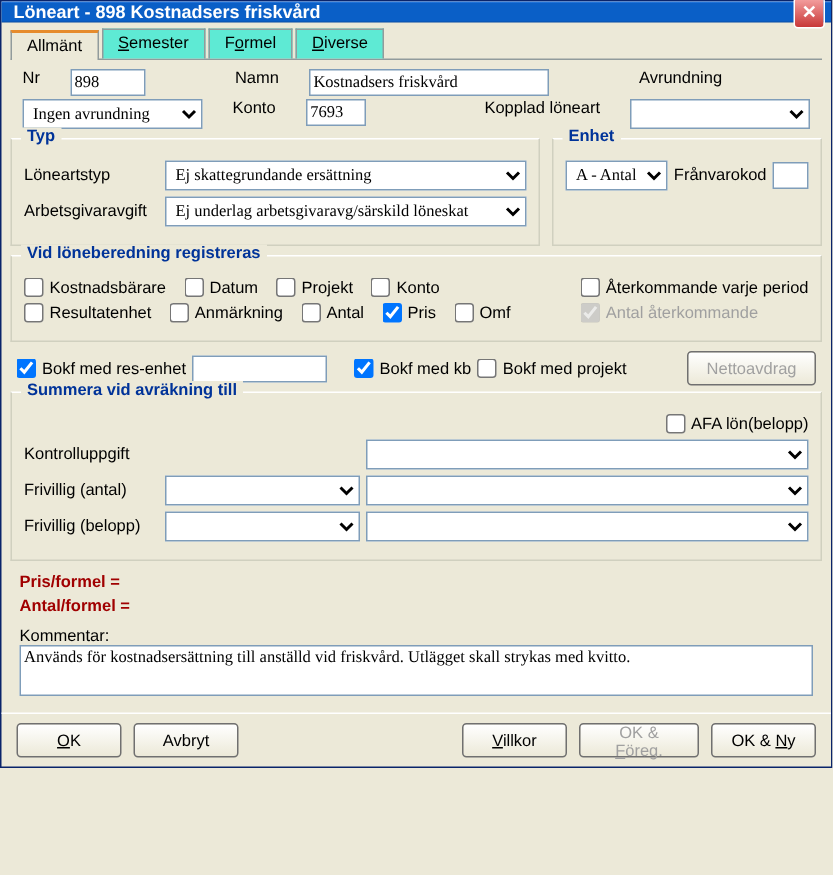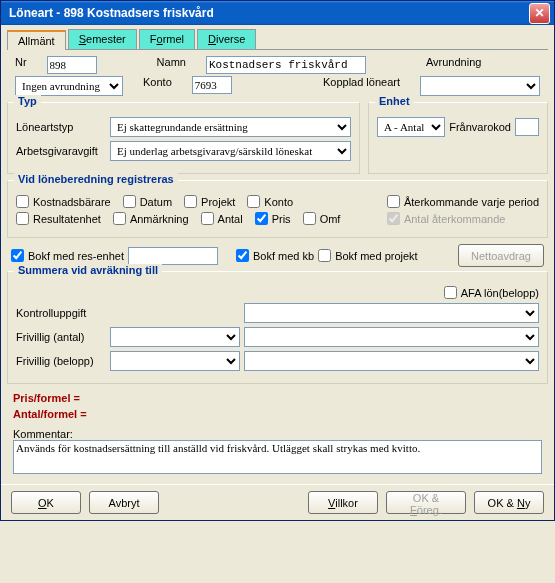--- a/index.html
+++ b/index.html
@@ -1,18 +1,18 @@
 <!DOCTYPE html>
 <html><head>
 <meta charset="utf-8">
 <style>
 * { box-sizing: border-box; font-family: Tahoma, Arial, sans-serif; font-size: 11px; }
 body { margin: 0; background: #ECE9D8; }
 .window { width: 555px; border: 1px solid #0A246A; background: #ECE9D8; }
-.titlebar { height: 24px; background: linear-gradient(to bottom, #3F8CF3 0%, #0A5FC7 8%, #0A5FC7 92%, #084AA0 100%); display: flex; align-items: center; padding: 0 4px; }
+.titlebar { height: 14px; background: linear-gradient(to bottom, #3F8CF3 0%, #0A5FC7 8%, #0A5FC7 92%, #084AA0 100%); display: flex; align-items: center; padding: 0 4px; }
 .titlebar-text { color: white; font-weight: bold; font-size: 12px; flex: 1; padding-left: 4px; }
 .close-btn { width: 21px; height: 21px; background: linear-gradient(to bottom, #F5A1A1, #C83838); border: 1px solid #fff; border-radius: 3px; color: white; display: flex; align-items: center; justify-content: center; font-weight: bold; font-size: 12px; cursor: pointer; }
 .body { padding: 4px 6px 6px 6px; }
 .tabs { display: flex; border-bottom: 1px solid #919B9C; margin-bottom: 6px; }
 .tab { padding: 3px 10px; border: 1px solid #919B9C; border-bottom: none; background: #5eead4; margin-right: 2px; cursor: pointer; position: relative; }
 .tab.active { background: #ECE9D8; border-top: 2px solid #E68B2C; top: 1px; }
 .tab u { text-decoration: underline; }
 .row { display: flex; align-items: center; margin-bottom: 4px; gap: 4px; }
 .lbl { white-space: nowrap; }
 input[type=text], select, textarea { border: 1px solid #7F9DB9; background: white; padding: 1px 2px; font-family: Tahoma; font-size: 11px; }
@@ -45,24 +45,24 @@
       <div class="tab"><u>S</u>emester</div>
       <div class="tab">F<u>o</u>rmel</div>
       <div class="tab"><u>D</u>iverse</div>
     </div>
 
     <div class="top-grid">
       <span class="lbl">Nr</span>
       <input type="text" style="width: 50px;" value="898">
       <span style="width:20px"></span>
       <span class="lbl">Namn</span>
-      <input type="text" style="width: 160px; font-family: Liberation Mono, monospace;" value="Kostnadsers friskvård">
+      <input type="text" style="width: 160px;" value="Kostnadsers friskvård">
       <span style="width:20px"></span>
       <span class="lbl">Avrundning</span>
-      <select style="width:108px"><option>Ingen avrundning</option></select>
+      <select style="width:120px"><option>Ingen avrundning</option></select>
 
       <span class="lbl">Konto</span>
       <input type="text" style="width: 40px;" value="7693">
       <span style="flex:1"></span>
       <span class="lbl">Kopplad löneart</span>
       <select style="width:120px"><option></option></select>
     </div>
 
     <div class="mid">
       <div class="fieldset" style="flex:1">

